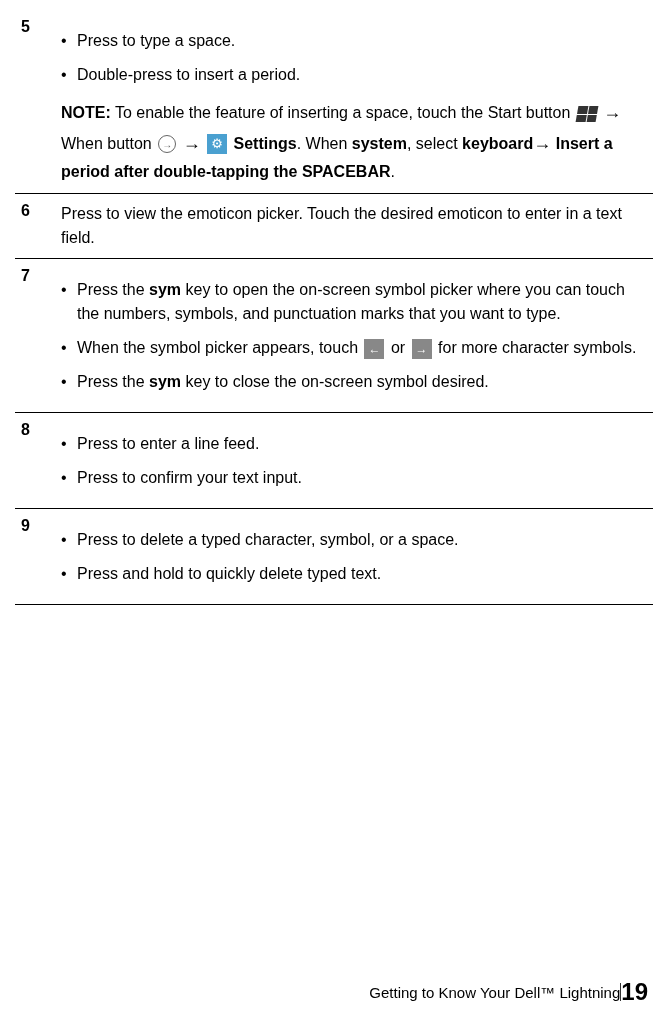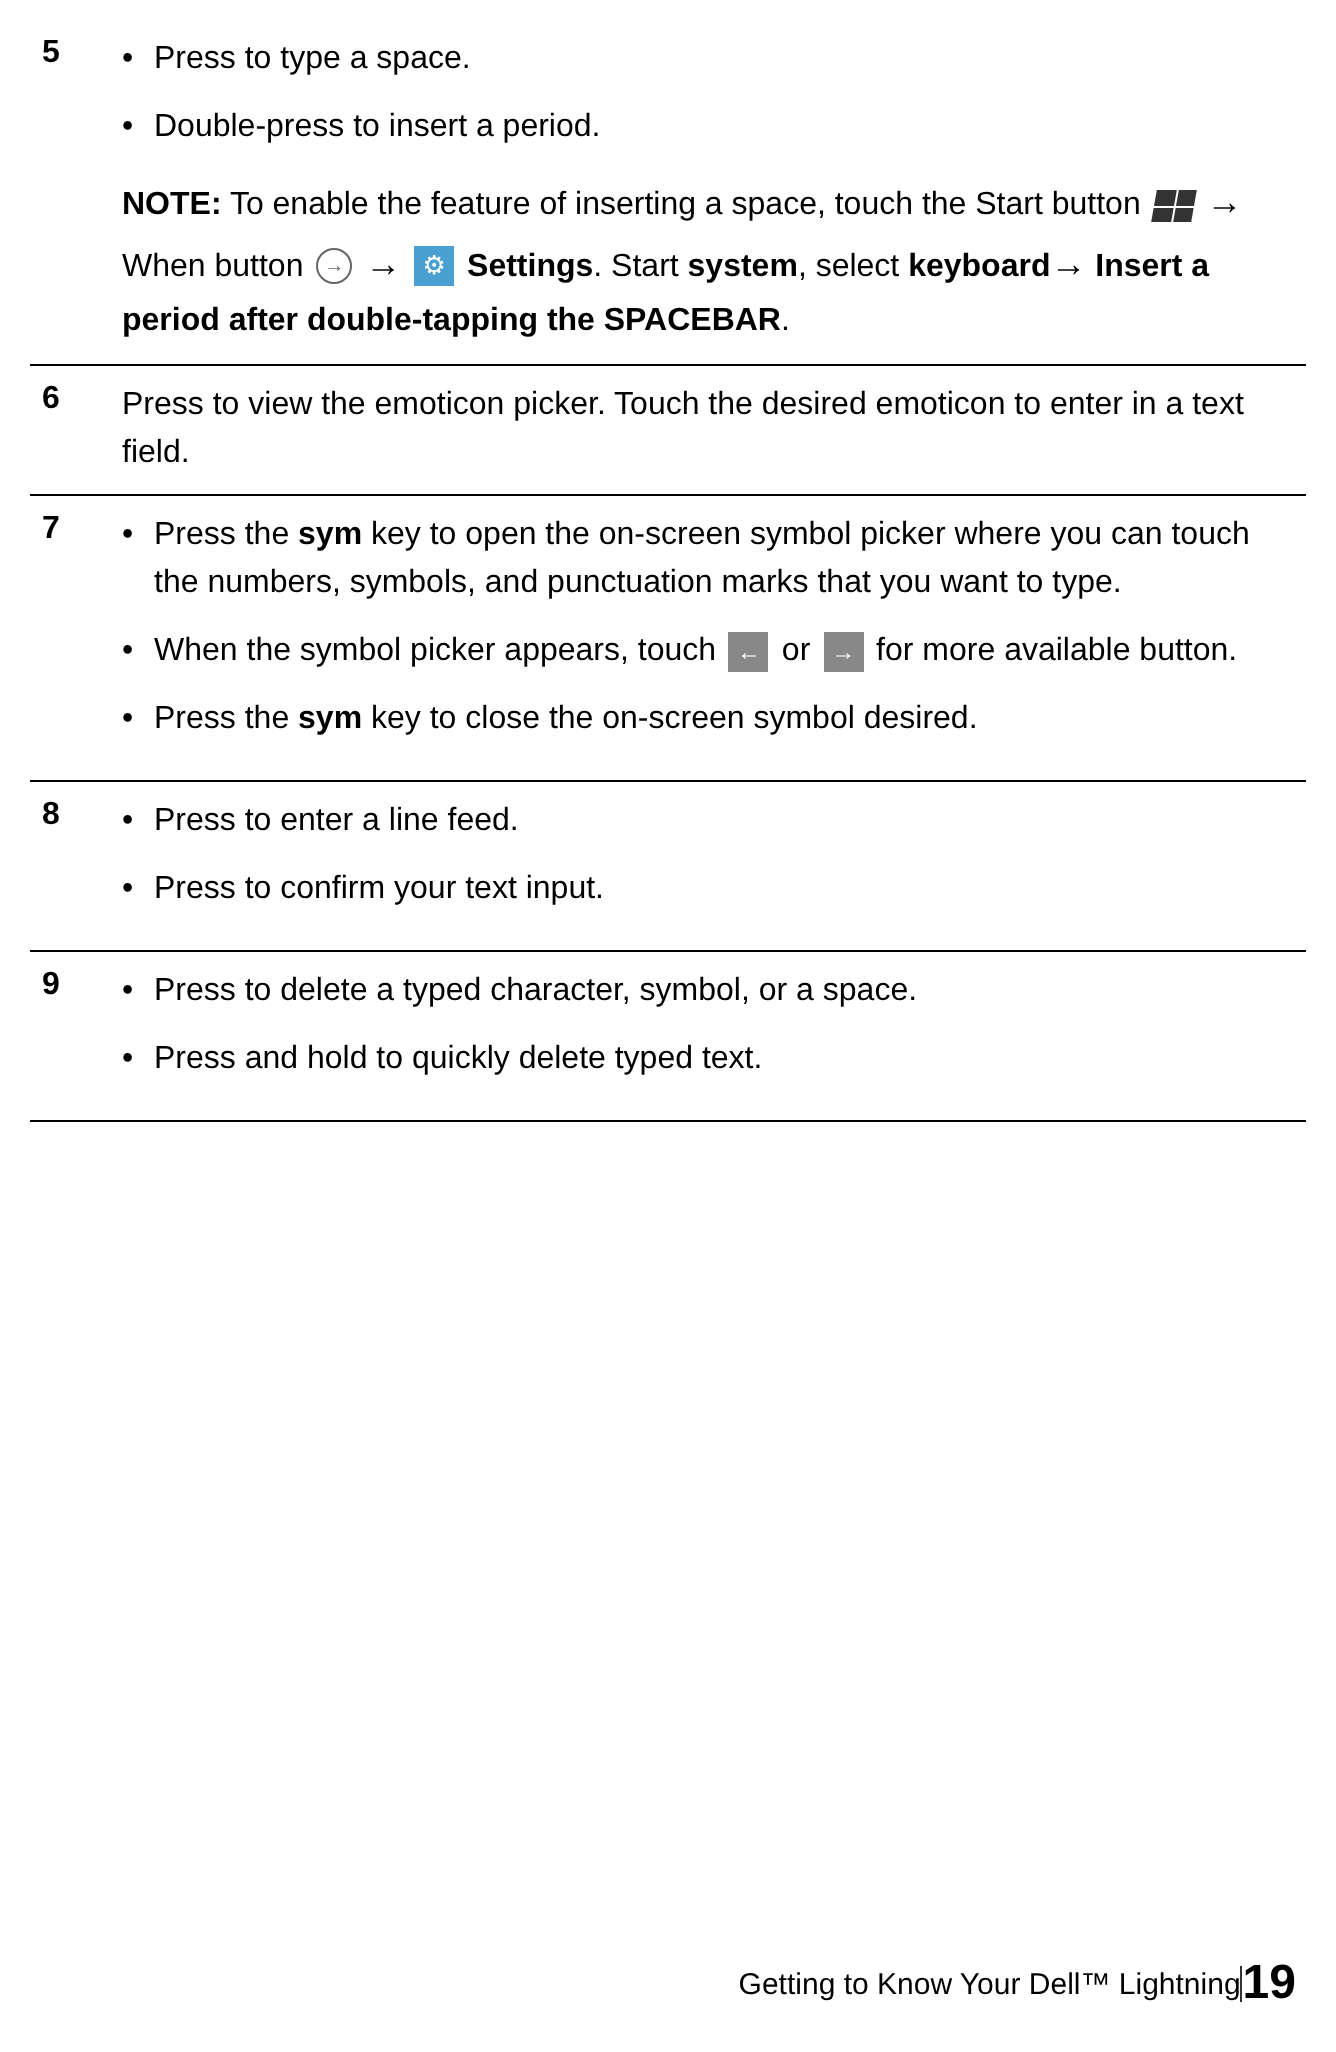--- a/index.html
+++ b/index.html
@@ -28,20 +28,21 @@
       vertical-align: top;
       padding: 8px 6px;
     }
     td.num {
       width: 40px;
       font-weight: bold;
     }
     ul {
       list-style: none;
       padding-left: 0;
+      margin-top: 11px;
     }
     li {
       padding-left: 16px;
       position: relative;
       margin-bottom: 10px;
       line-height: 1.5;
     }
     li::before {
       content: "•";
       position: absolute;
@@ -157,34 +158,34 @@
                 <span class="sq"></span>
                 <span class="sq"></span>
                 <span class="sq"></span>
                 <span class="sq"></span>
               </span>
         </span>
         <span class="arrow">→</span><span> When button </span>
         <span class="icon menu-icon"></span>
         <span class="arrow">→</span>
         <span class="icon settings-icon">⚙</span>
-        <span class="bold">Settings</span><span>. Start </span><span class="bold">system</span><span>, select </span><span class="bold">keyboard</span><span class="arrow">→</span><span class="bold"> Insert a period after double-tapping the SPACEBAR</span><span>.</span>
+        <span class="bold">Settings</span><span>. When </span><span class="bold">system</span><span>, select </span><span class="bold">keyboard</span><span class="arrow">→</span><span class="bold"> Insert a period after double-tapping the SPACEBAR</span><span>.</span>
       </div>
     </td>
   </tr>
   <tr>
     <td class="num">6</td>
     <td style="line-height:1.5;">Press to view the emoticon picker. Touch the desired emoticon to enter in a text field.</td>
   </tr>
   <tr>
     <td class="num">7</td>
     <td>
       <ul>
         <li><span>Press the </span><span class="bold">sym</span><span> key to open the on-screen symbol picker where you can touch the numbers, symbols, and punctuation marks that you want to type.</span></li>
-        <li><span>When the symbol picker appears, touch </span><span class="icon nav-icon">←</span><span> or </span><span class="icon nav-icon">→</span><span> for more available button.</span></li>
+        <li><span>When the symbol picker appears, touch </span><span class="icon nav-icon">←</span><span> or </span><span class="icon nav-icon">→</span><span> for more character symbols.</span></li>
         <li><span>Press the </span><span class="bold">sym</span><span> key to close the on-screen symbol desired.</span></li>
       </ul>
     </td>
   </tr>
   <tr>
     <td class="num">8</td>
     <td>
       <ul>
         <li>Press to enter a line feed.</li>
         <li>Press to confirm your text input.</li>

